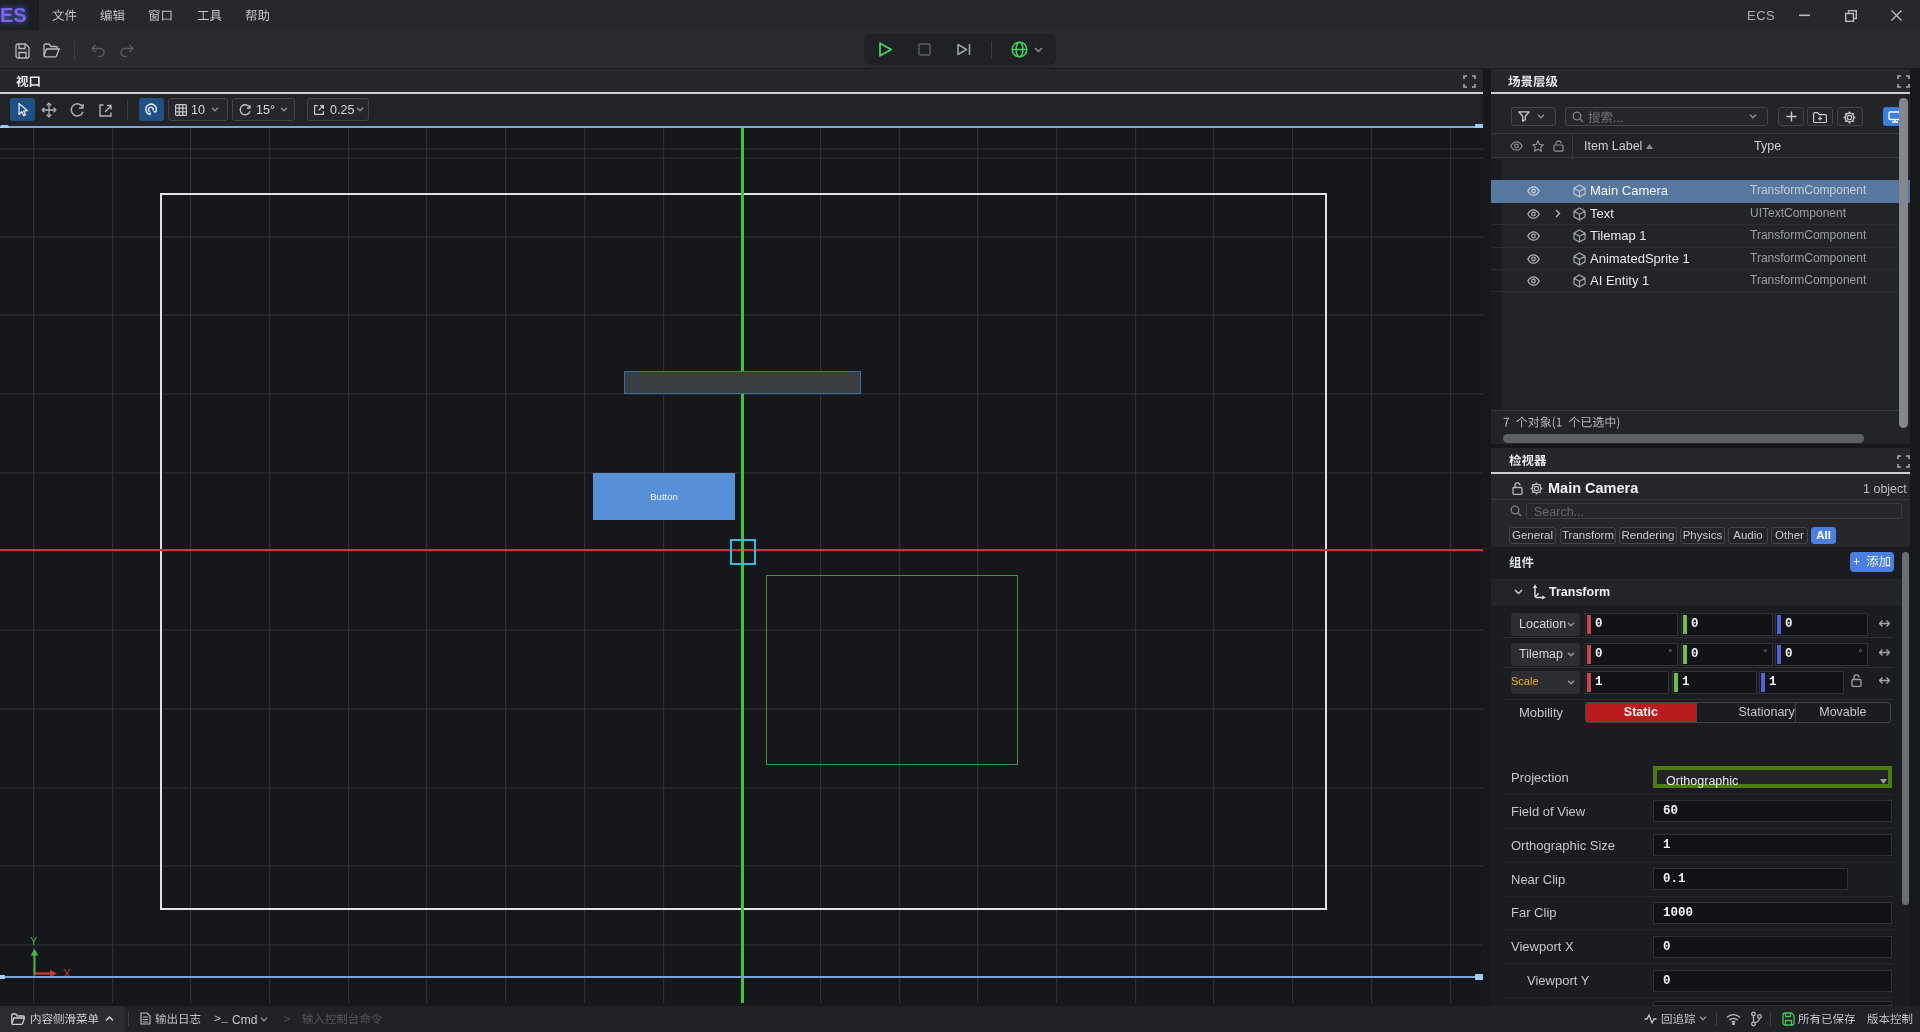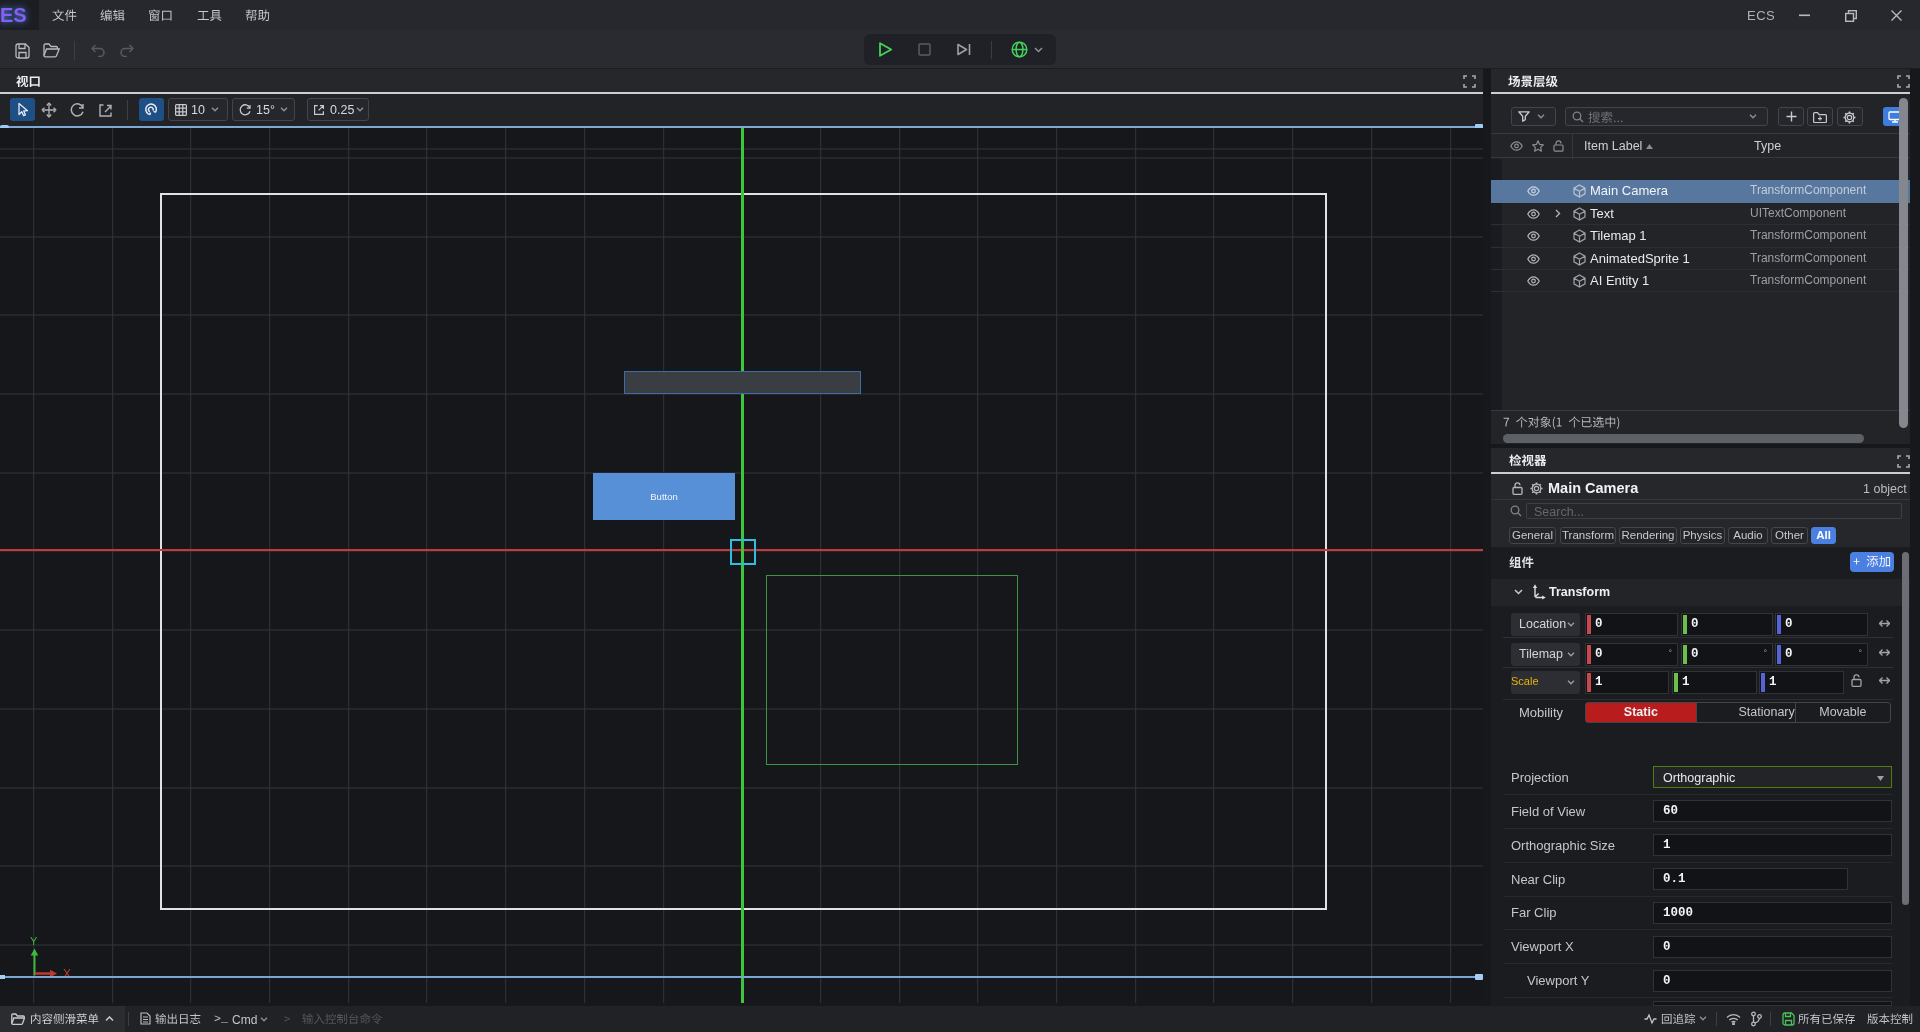--- a/index.html
+++ b/index.html
@@ -446,21 +446,21 @@
     <div class="a" style="left:12px;top:151.5px;width:390px;height:1px;background:#2a2c31"></div>
 
     <span class="a" style="left:28px;top:158px;font-size:13px;color:#c3c7cc">Mobility</span>
     <div class="a" style="left:94px;top:155px;width:306px;height:21px;border:1px solid #43454b;border-radius:3px;display:flex">
       <div style="width:114px;background:#b91c1c;color:#eef0f3;font-size:12.5px;text-align:center;line-height:19px;font-weight:bold">Static</div>
       <div style="width:103px;border-left:1px solid #43454b;color:#c3c7cc;font-size:12.5px;text-align:right;line-height:19px">Stationary</div>
       <div style="width:99px;border-left:1px solid #43454b;color:#c3c7cc;font-size:12.5px;text-align:center;line-height:19px">Movable</div>
     </div>
 
     <span class="lbl" style="left:20px;top:223px">Projection</span>
-    <div class="a" style="left:162px;top:219px;width:239px;height:22px;background:#232428;border:1px solid #4d7c0f">
+    <div class="a" style="left:162px;top:219px;width:239px;height:22px;background:#232428;border:4px solid #4d7c0f">
         <span class="a" style="left:9px;top:4px;font-size:12.5px;color:#e8ebee">Orthographic</span>
         <svg style="left:223px;top:9px" width="7" height="5" fill="#9aa0a6">
           <path d="M0 0 h7 L3.5 5Z"></path>
         </svg>
       </div>
     <div class="a" style="left:12px;top:246.5px;width:390px;height:1px;background:#27282d"></div>
     <span class="lbl" style="left:20px;top:257px">Field of View</span>
     <div class="num" style="left:162px;top:253px;width:239px;height:22px">
         <span class="v">60</span>
       </div>

